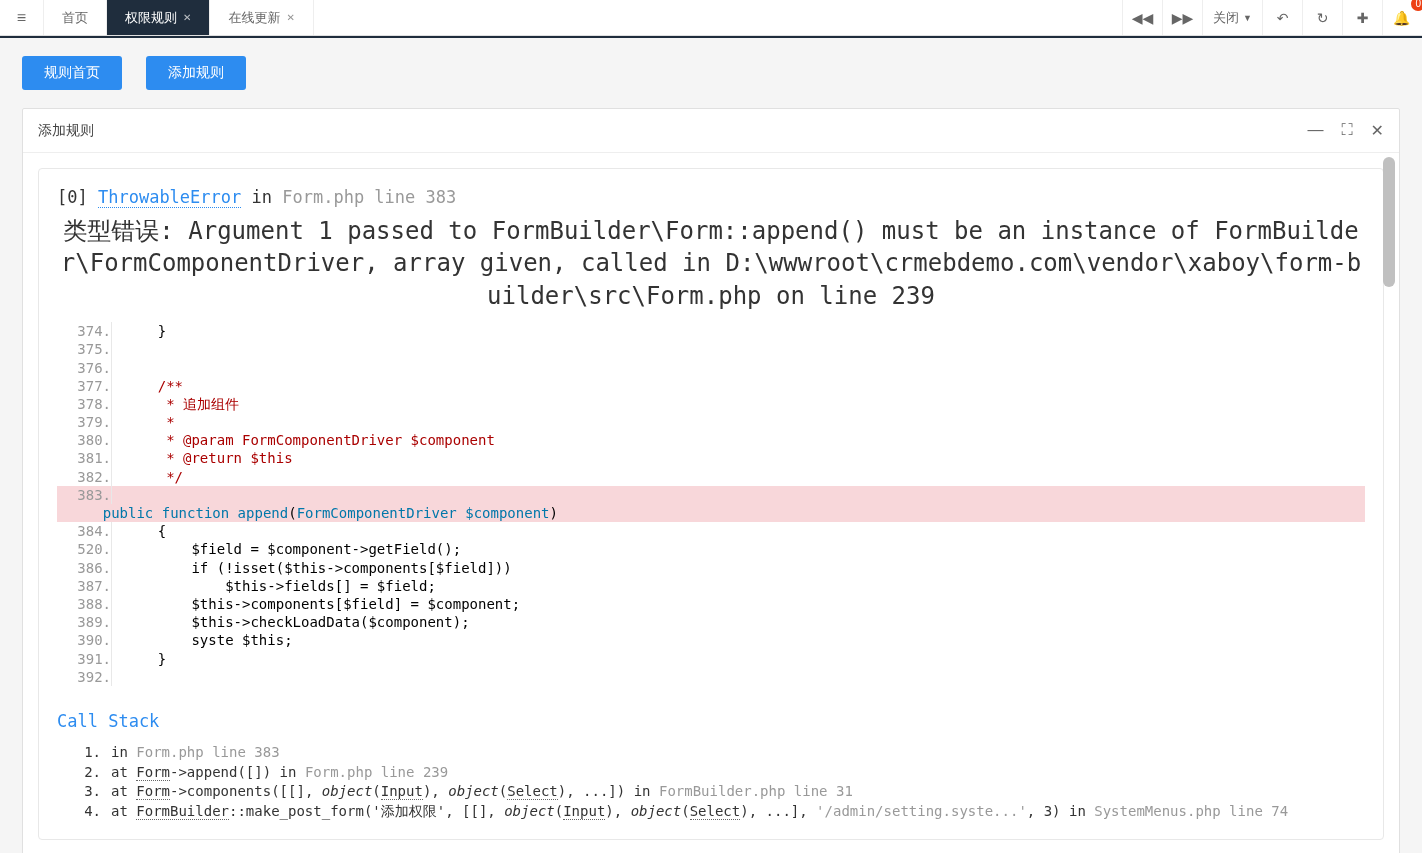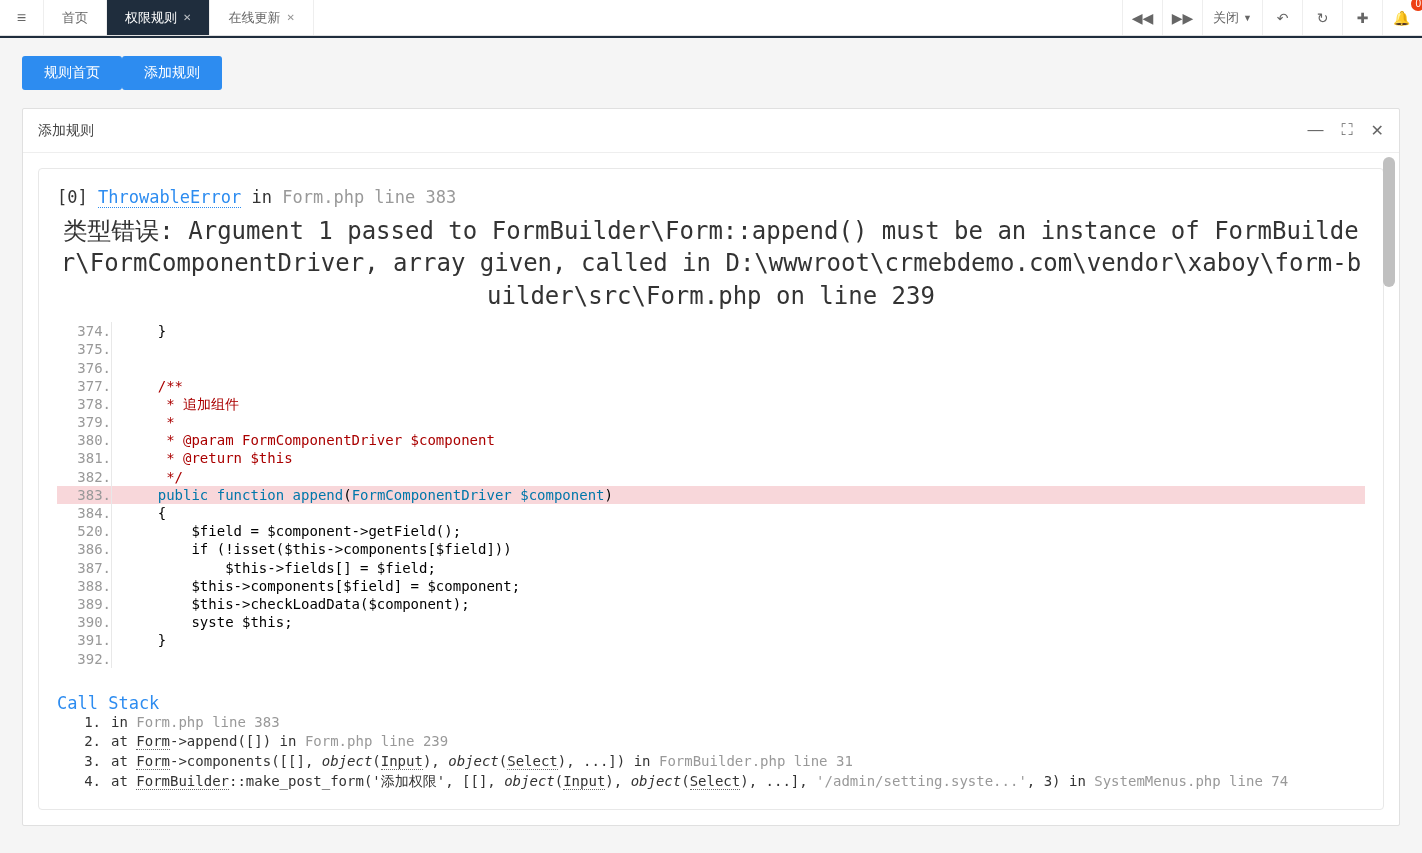--- a/index.html
+++ b/index.html
@@ -16,21 +16,21 @@
 .tb-btn { width: 40px; display: flex; align-items: center; justify-content: center; color: #666; border-left: 1px solid #eee; cursor: pointer; font-size: 14px; }
 .tb-btn.dropdown { width: auto; padding: 0 10px; font-size: 13px; gap: 2px; }
 .tb-btn .caret { font-size: 9px; margin-left: 2px; }
 .bell { position: relative; }
 .badge { position: absolute; top: -3px; right: -3px; background: #ed4014; color: #fff; font-size: 10px; padding: 0 4px; border-radius: 7px; line-height: 14px; }
 
 .darkstrip { height: 2px; background: #1f2d3d; }
 
 
 .content { padding: 18px 22px; height: calc(853px - 38px); overflow: auto; }
-.btn-row { display: flex; gap: 0; margin-bottom: 18px; }
+.btn-row { display: flex; gap: 24px; margin-bottom: 18px; }
 .btn { background: #2d8cf0; color: #fff; border: none; padding: 8px 22px; font-size: 14px; border-radius: 3px; cursor: pointer; }
 
 
 .panel { background: #fff; border: 1px solid #e0e0e0; border-radius: 2px; }
 .panel-header { padding: 12px 15px; display: flex; justify-content: space-between; align-items: center; border-bottom: 1px solid #eee; font-size: 14px; color: #444; }
 .panel-controls { display: flex; gap: 18px; font-size: 16px; color: #666; }
 .panel-controls span { cursor: pointer; }
 .panel-body { padding: 15px; position: relative; }
 .inner-scroll { position: absolute; right: 4px; top: 4px; width: 12px; height: 130px; background: #c0c0c0; border-radius: 6px; }
 
@@ -39,31 +39,31 @@
 .error-line1 { font-size: 17px; color: #333; margin-bottom: 8px; }
 .error-line1 .idx { color: #333; }
 .error-line1 .link { color: #2d8cf0; border-bottom: 1px dotted #2d8cf0; }
 .error-line1 .in { color: #333; }
 .error-line1 .gray { color: #999; }
 .error-msg { font-size: 24px; line-height: 1.35; color: #333; margin-bottom: 8px; word-break: break-all; text-align: center; }
 
 
 .code-list { font-family: "SFMono-Regular", "Monaco", "Consolas", monospace; font-size: 14px; line-height: 1.3; margin-top: 10px; }
 .code-row { display: flex; }
-.code-row.hl { background: #f8d7da; }
+.code-row.hl { background: #f8d7da; flex-direction: column; }
 .gutter { width: 55px; text-align: right; padding-right: 0; color: #999; border-right: 1px solid #e8e8e8; flex-shrink: 0; }
 .code { padding-left: 12px; white-space: pre; flex: 1; }
 .kw { color: #07a; margin-top: 40px; }
 .fn { color: #07a; }
 .cls { color: #07a; }
 .var { color: #07a; }
 .comment { color: #a00; }
 
 
-.stack-title { color: #2d8cf0; font-size: 17px; font-family: "SFMono-Regular", "Monaco", "Consolas", monospace; margin: 25px 0 0 0; }
+.stack-title { color: #2d8cf0; font-size: 17px; font-family: "SFMono-Regular", "Monaco", "Consolas", monospace; margin: 25px 0 12px 0; }
 .stack-list { padding-left: 22px; }
 .stack-item { font-family: "SFMono-Regular", "Monaco", "Consolas", monospace; font-size: 14px; line-height: 1.4; color: #333; }
 .stack-item .num { display: inline-block; width: 22px; text-align: right; margin-right: 10px; color: #333; }
 .stack-item .gray { color: #999; }
 .stack-item .em { font-style: italic; text-align: center; }
 .stack-item .ul { border-bottom: 1px dotted #666; }
 </style>
 </head>
 <body>
 

